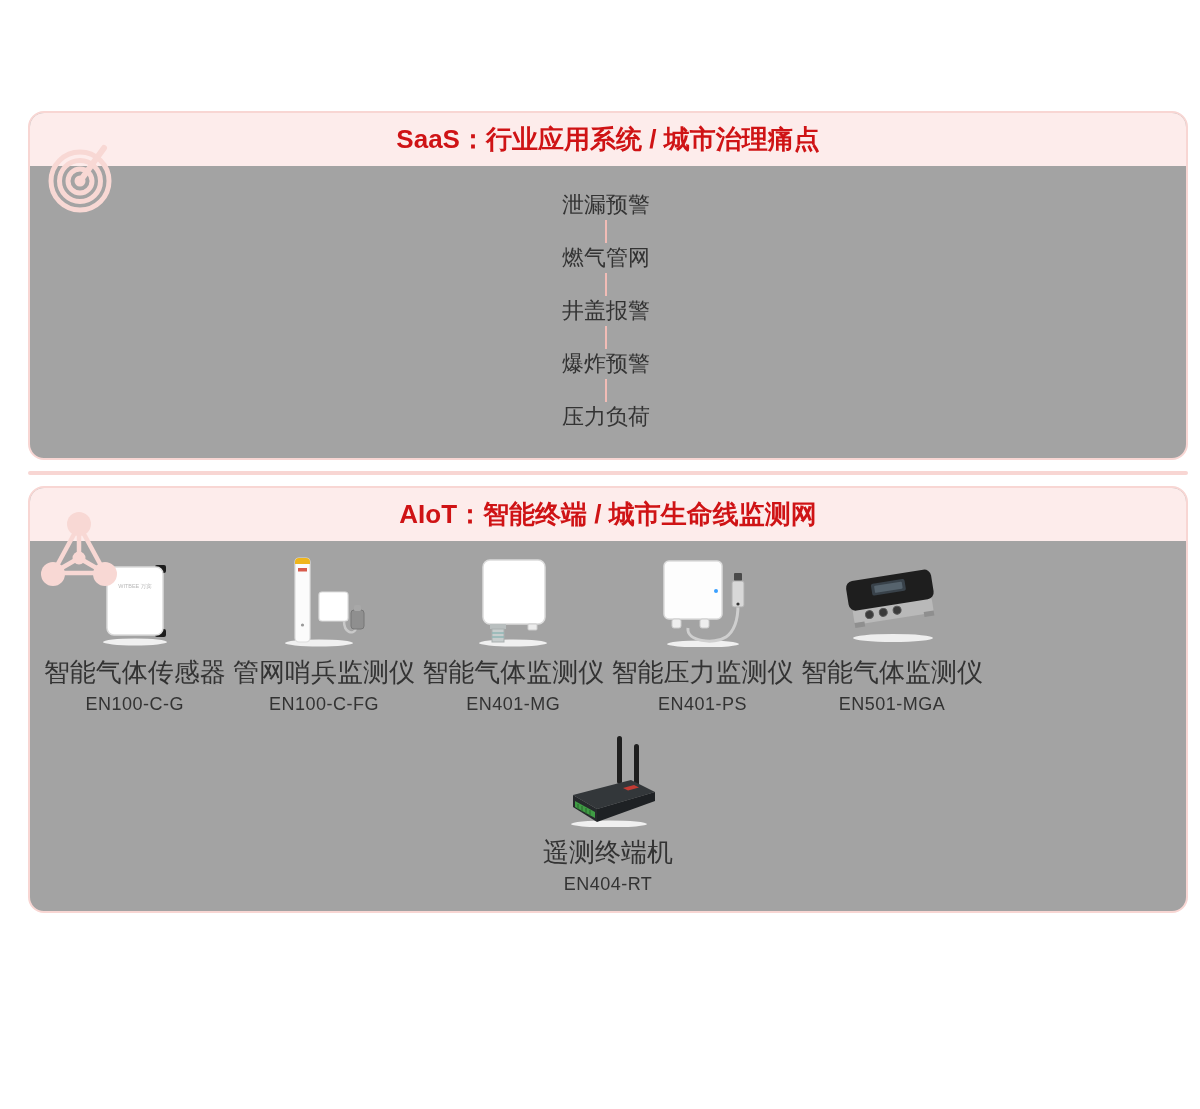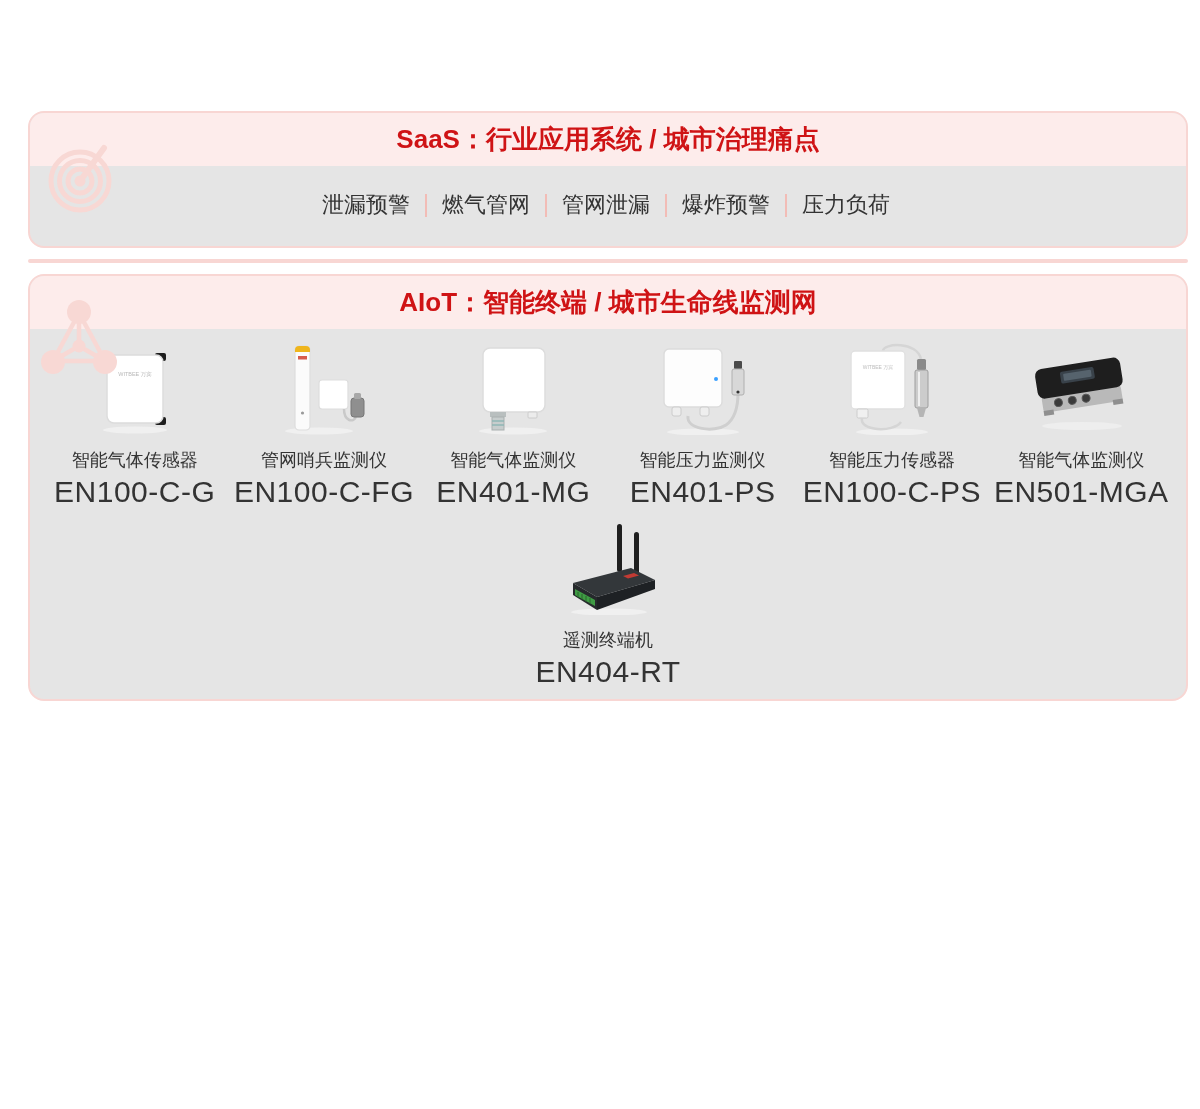--- a/index.html
+++ b/index.html
@@ -3,47 +3,47 @@
 <meta charset="utf-8">
 <style>
   html,body{margin:0;padding:0;}
   body{
     width:1200px;height:1109px;overflow:hidden;background:#ffffff;
     font-family:"Liberation Sans","DejaVu Sans",sans-serif;color:#333333;
   }
   .page{padding-top:111px;}
   .section{
     position:relative;margin:0 12px 11px 28px;border:2px solid #f8d6d3;
-    border-radius:16px;background:#e5e5e5;overflow:hidden;
+    border-radius:16px;background:#a3a3a3;overflow:hidden;
   }
   .band{
     background:#fdeceb;text-align:center;padding:11px 0;
     font-size:26px;line-height:31px;font-weight:bold;color:#cf1315;
     position:relative;z-index:1;
   }
   .items{
     display:flex;justify-content:center;align-items:center;
     padding:24px 4px 26px 0;font-size:22px;line-height:30px;color:#333;
-    position:relative;z-index:1;
+    position:relative;z-index:1;flex-direction:column;
   }
   .item{padding:0 15px;white-space:nowrap;}
   .divider{width:2px;height:23px;background:#f2bcb6;flex:0 0 auto;}
   .watermark{position:absolute;z-index:2;pointer-events:none;}
   .wm1{left:10px;top:26px;}
   .wm2{left:14px;top:36px;}
   .wm3{left:10px;top:22px;}
   .aiot-body{padding:14px 10px 14px 10px;position:relative;z-index:1;}
   .device-row{display:flex;}
   .device-row.row1 .device-col{width:16.666%;}
   .device-row.row2{justify-content:center;margin-top:18px;}
   .device-row.row2 .device-col{width:192px;}
   .device-col{text-align:center;}
   .device-img{height:92px;display:flex;align-items:flex-end;justify-content:center;}
-  .device-name{font-size:18px;line-height:26px;margin-top:12px;}
-  .device-model{font-size:30px;line-height:26px;margin-top:6px;letter-spacing:.5px;text-align:center;}
+  .device-name{font-size:26px;line-height:26px;margin-top:12px;}
+  .device-model{font-size:18px;line-height:26px;margin-top:6px;letter-spacing:.5px;text-align:center;}
   svg{display:block;}
   .devsvg{margin:0 auto;}
 </style>
 </head>
 <body>
 
 <div class="page">
 
   <div class="section">
     <svg class="watermark wm1" width="80" height="80" viewBox="0 0 80 80">
@@ -54,21 +54,21 @@
       </g>
       <circle cx="40" cy="42" r="5.5" fill="#f8d8d4"></circle>
       <line x1="43" y1="38" x2="64" y2="9" stroke="#f8d8d4" stroke-width="6" stroke-linecap="round"></line>
     </svg>
     <div class="band">SaaS：行业应用系统 / 城市治理痛点</div>
     <div class="items">
       <span class="item">泄漏预警</span>
       <span class="divider"></span>
       <span class="item">燃气管网</span>
       <span class="divider"></span>
-      <span class="item">管网泄漏</span>
+      <span class="item">井盖报警</span>
       <span class="divider"></span>
       <span class="item">爆炸预警</span>
       <span class="divider"></span>
       <span class="item">压力负荷</span>
     </div>
   </div>
 
   <div class="section">
     <svg class="watermark wm2" width="70" height="42" viewBox="0 0 70 42">
       <g stroke="#f8d8d4" fill="none" stroke-width="8">
@@ -157,38 +157,20 @@
               <path d="M60 73 C 58 86, 86 90, 98 82 C 108 75, 110 62, 110 50" stroke="#cfcfcf" stroke-width="3" fill="none"></path>
               <rect x="106" y="18" width="8" height="8" rx="1" fill="#4a4a4a"></rect>
               <rect x="104" y="26" width="12" height="26" rx="2" fill="#d8d8d8" stroke="#b0b0b0" stroke-width="1"></rect>
               <circle cx="110" cy="49" r="1.6" fill="#333333"></circle>
             </svg>
           </div>
           <div class="device-name">智能压力监测仪</div>
           <div class="device-model">EN401-PS</div>
         </div>
 
-        <div class="device-col">
-          <div class="device-img">
-            <svg class="devsvg" width="150" height="92" viewBox="0 0 150 92">
-              <ellipse cx="75" cy="89" rx="36" ry="3.5" fill="#f0f0f0"></ellipse>
-              <path d="M66 8 C 66 0, 100 -2, 104 16" stroke="#d5d5d5" stroke-width="2.5" fill="none"></path>
-              <rect x="34" y="8" width="54" height="58" rx="4" fill="#ffffff" stroke="#e0e0e0" stroke-width="1.5"></rect>
-              <text x="61" y="26" font-size="5" fill="#bdbdbd" text-anchor="middle">WITBEE 万宾</text>
-              <rect x="40" y="66" width="11" height="9" rx="1.5" fill="#f0f0f0" stroke="#cccccc" stroke-width="1"></rect>
-              <path d="M45 75 C 42 88, 76 90, 84 79" stroke="#d5d5d5" stroke-width="2.5" fill="none"></path>
-              <rect x="100" y="16" width="9" height="11" rx="1.5" fill="#8a8a8a"></rect>
-              <rect x="98" y="27" width="13" height="38" rx="2" fill="#cccccc" stroke="#9e9e9e" stroke-width="1"></rect>
-              <line x1="102" y1="29" x2="102" y2="63" stroke="#efefef" stroke-width="2"></line>
-              <polygon points="100,65 109,65 106.5,74 102.5,74" fill="#b5b5b5"></polygon>
-            </svg>
-          </div>
-          <div class="device-name">智能压力传感器</div>
-          <div class="device-model">EN100-C-PS</div>
-        </div>
 
         <div class="device-col">
           <div class="device-img">
             <svg class="devsvg" width="150" height="92" viewBox="0 0 150 92">
               <ellipse cx="76" cy="83" rx="40" ry="4" fill="#eeeeee"></ellipse>
               <g transform="rotate(-9 75 55)">
                 <rect x="36" y="48" width="80" height="16" rx="3" fill="#b9b9b9"></rect>
                 <rect x="33" y="20" width="86" height="30" rx="7" fill="#1e1e1e"></rect>
                 <rect x="58" y="26" width="34" height="12" rx="2" fill="#39424a"></rect>
                 <rect x="61" y="28.5" width="28" height="7" rx="1" fill="#56636d"></rect>

